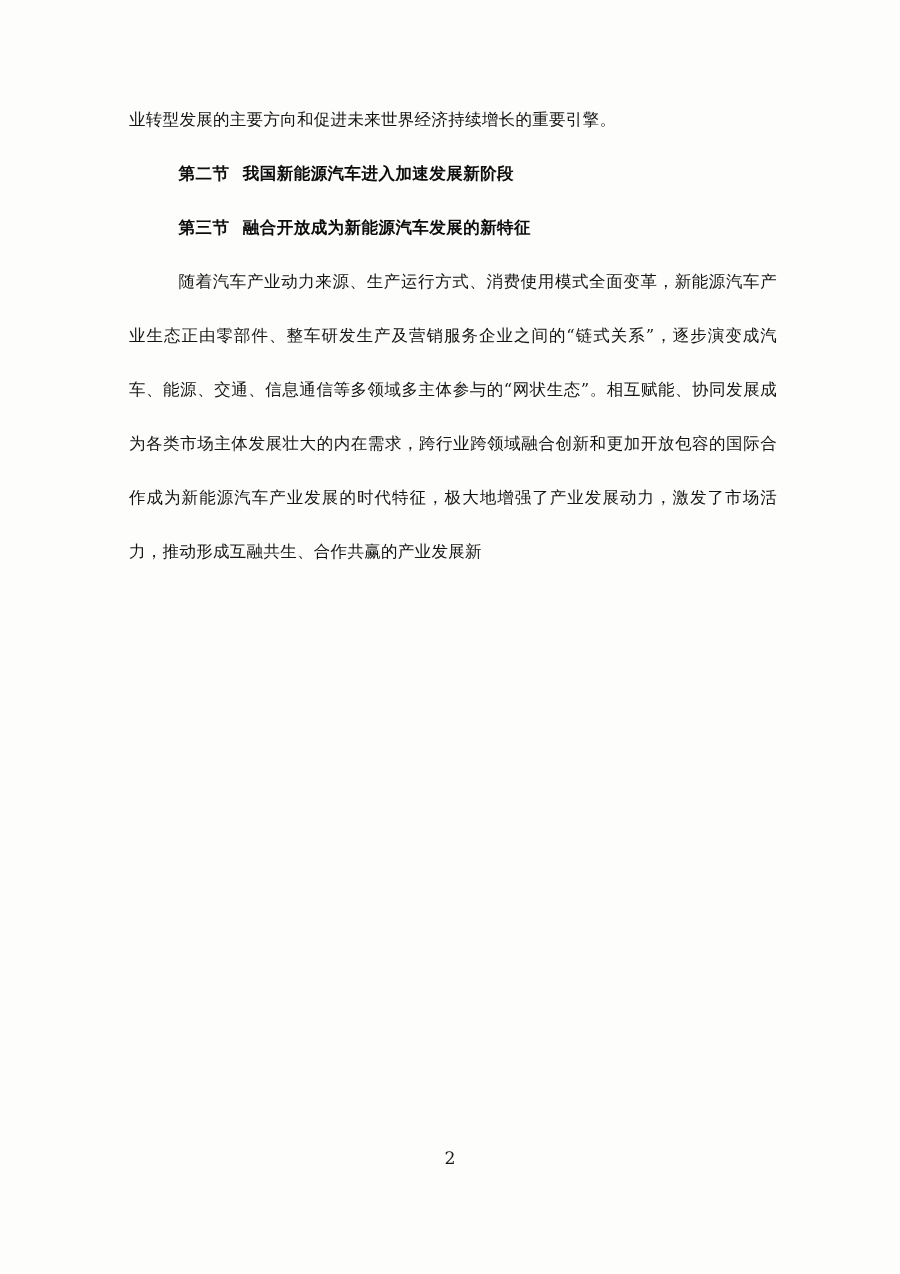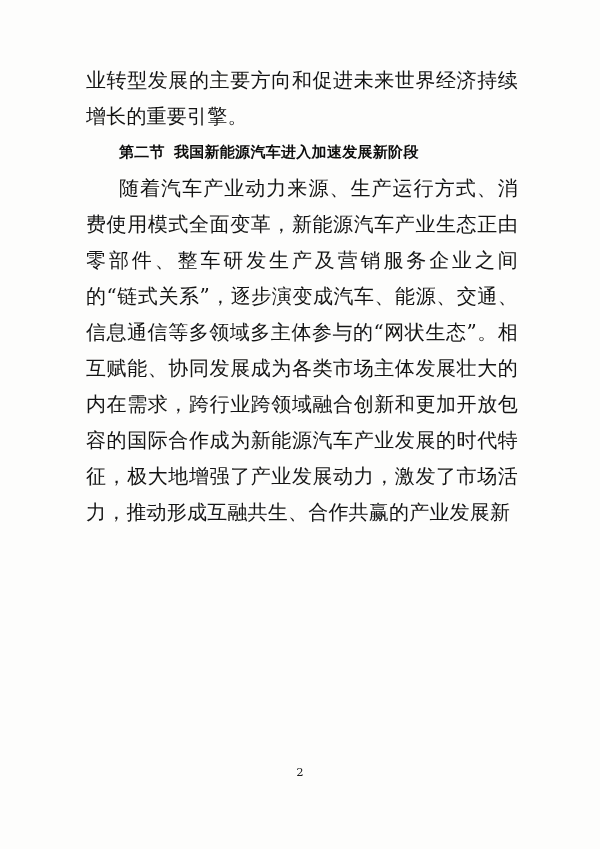--- a/index.html
+++ b/index.html
@@ -21,34 +21,34 @@
     box-sizing: border-box;
   }
   .page-inner {
     position: absolute;
     left: 86px;
     top: 62px;
     width: 432px;
     height: 710px;
   }
   .para {
-    font-size: 20px;
+    font-size: 11px;
     line-height: 36px;
     color: #141414;
     text-align: justify;
     text-justify: inter-ideograph;
     letter-spacing: 0.2px;
     margin: 0;
     font-family: "DejaVu Serif", "Liberation Serif", serif;
   }
   .para.indent {
     text-indent: 33px;
   }
   .heading {
-    font-size: 15px;
+    font-size: 11px;
     line-height: 36px;
     color: #0d0d0d;
     font-weight: bold;
     margin: 0;
     text-indent: 33px;
     letter-spacing: 0.3px;
     font-family: "DejaVu Serif", "Liberation Serif", serif;
   }
   .heading .sec-num {
     margin-right: 9px;
@@ -68,19 +68,20 @@
 <body>
 
 <div class="page">
   <div class="page-inner">
 
     <p class="para">业转型发展的主要方向和促进未来世界经济持续增长的重要引擎。</p>
 
     <h2 class="heading"><span class="sec-num">第二节</span><span>我国新能源汽车进入加速发展新阶段</span></h2>
 
 
+    <h2 class="heading"><span class="sec-num">第三节</span><span>融合开放成为新能源汽车发展的新特征</span></h2>
 
     <p class="para indent">随着汽车产业动力来源、生产运行方式、消费使用模式全面变革，新能源汽车产业生态正由零部件、整车研发生产及营销服务企业之间的“链式关系”，逐步演变成汽车、能源、交通、信息通信等多领域多主体参与的“网状生态”。相互赋能、协同发展成为各类市场主体发展壮大的内在需求，跨行业跨领域融合创新和更加开放包容的国际合作成为新能源汽车产业发展的时代特征，极大地增强了产业发展动力，激发了市场活力，推动形成互融共生、合作共赢的产业发展新</p>
 
   </div>
 
   <div class="page-number">2</div>
 </div>
 
 </body></html>

